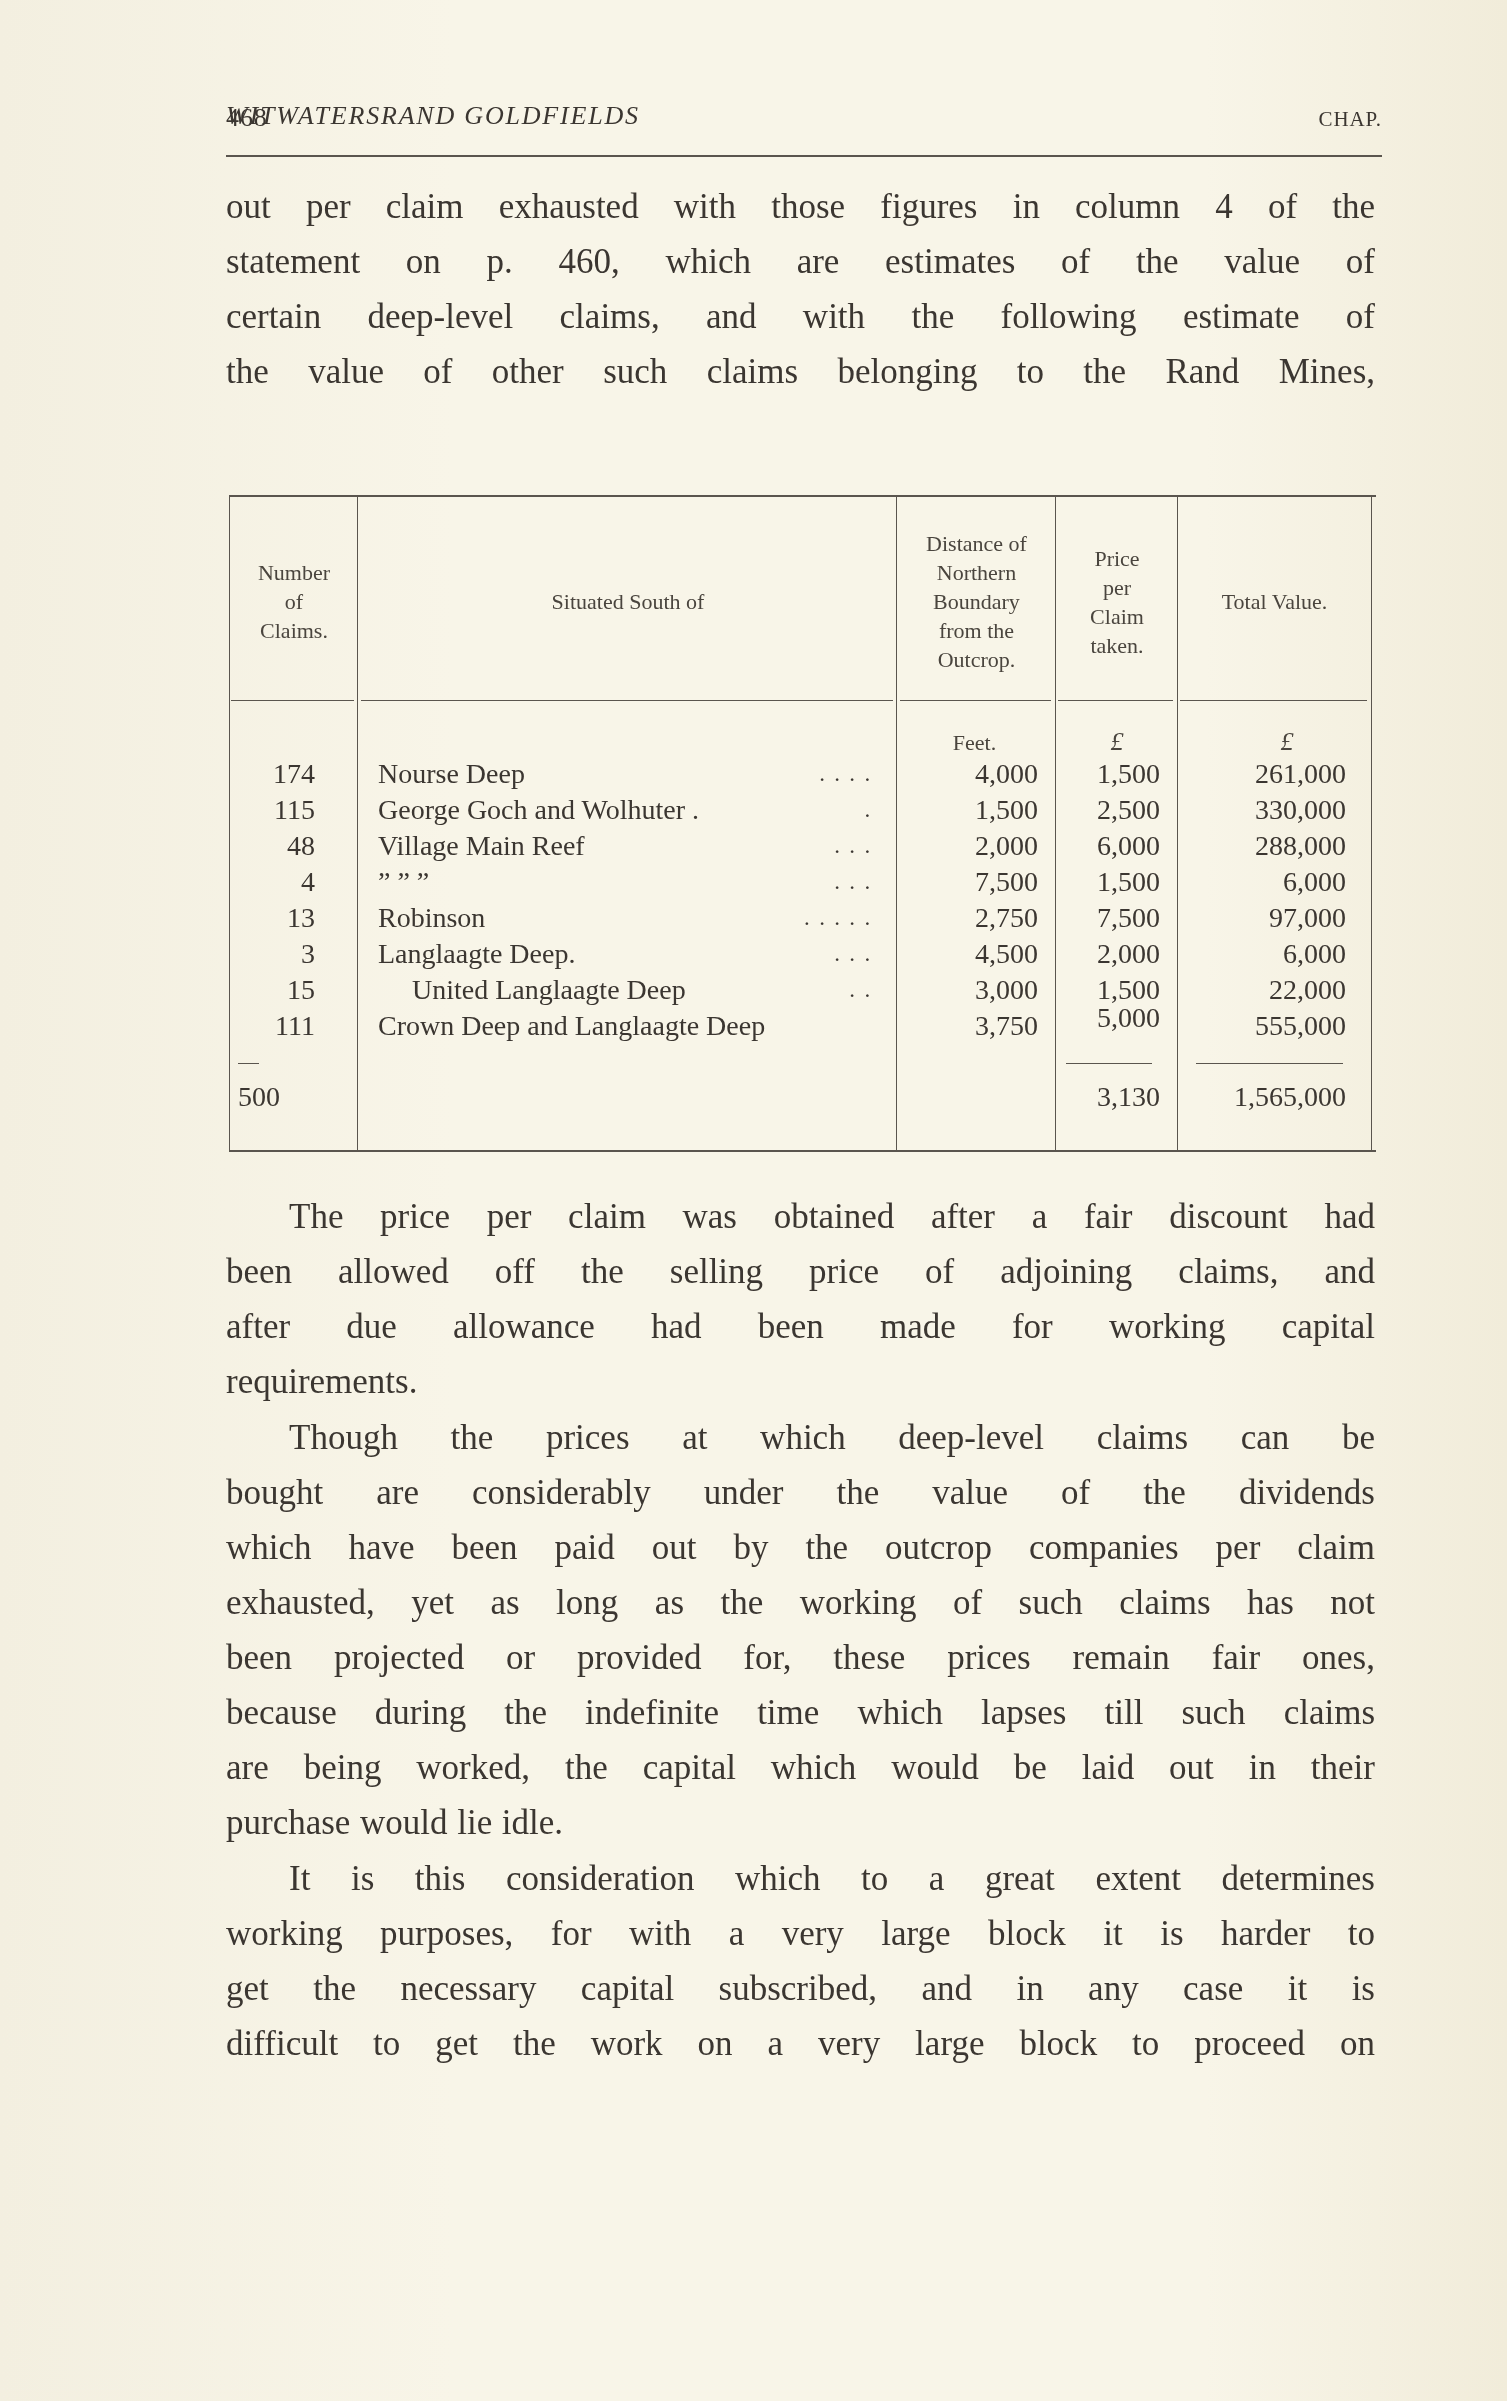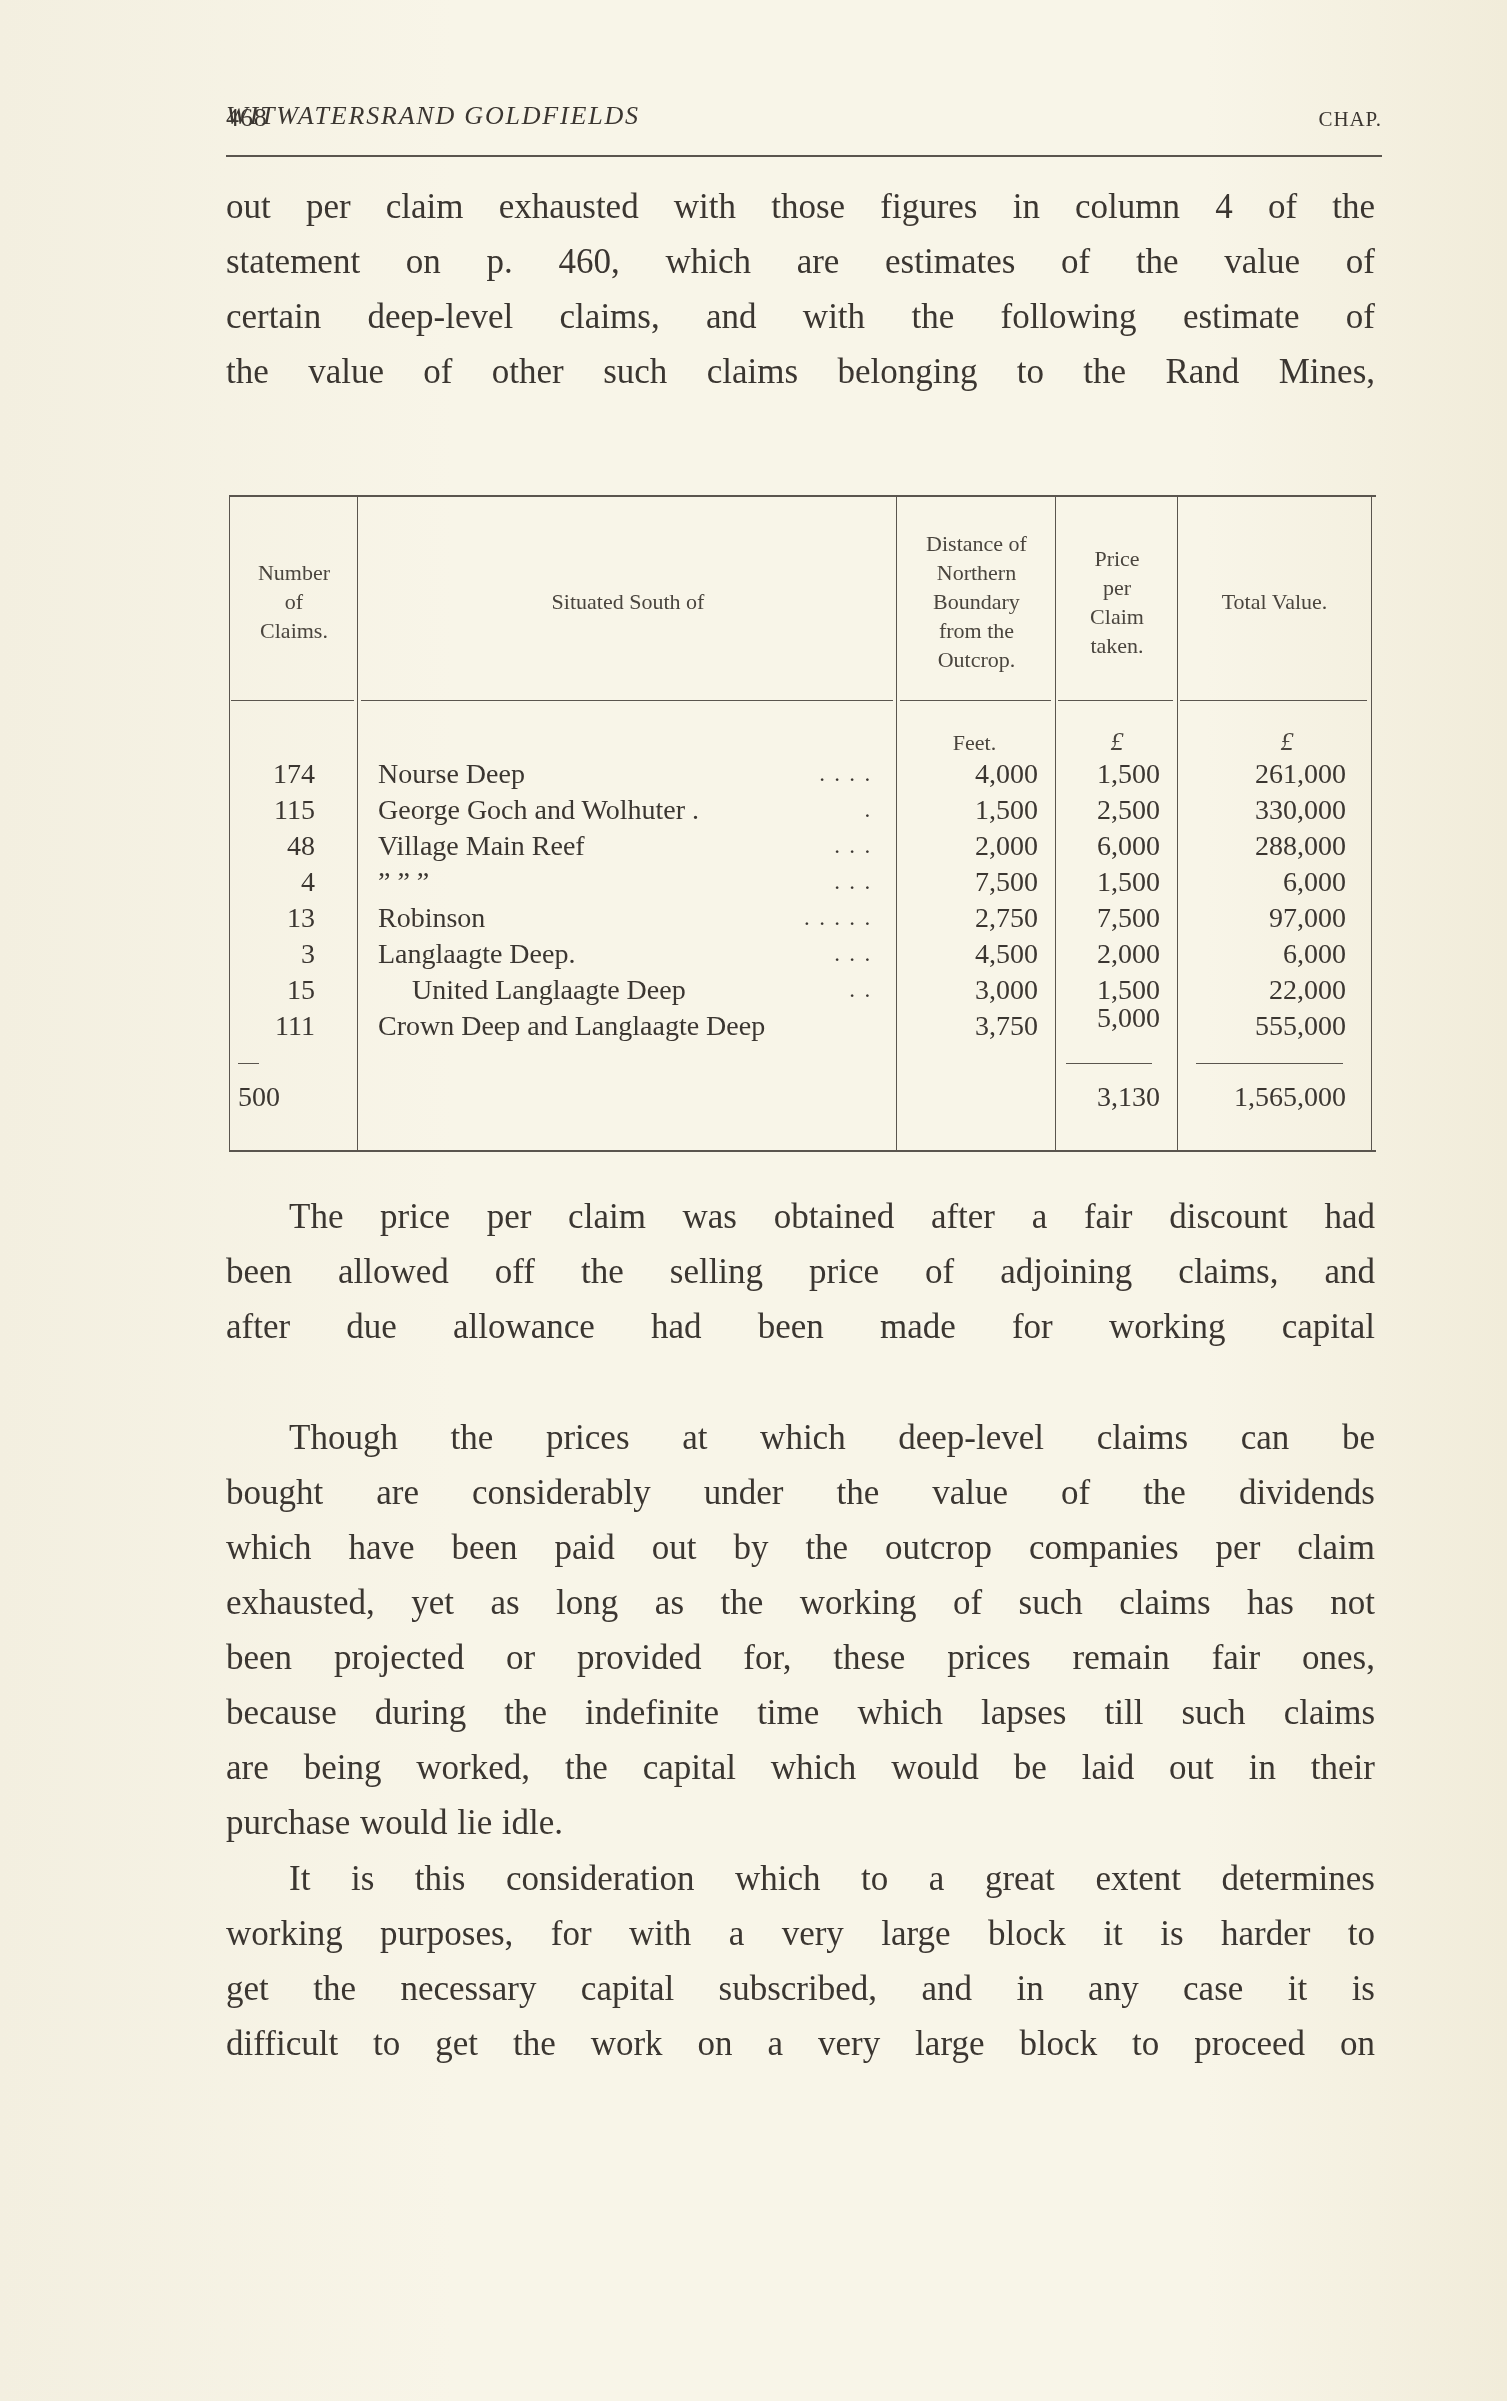--- a/index.html
+++ b/index.html
@@ -172,20 +172,21 @@
   <div class="cell num" style="left:1057px;width:103px;top:1079px;">3,130</div>
   <div class="cell num" style="left:1178px;width:168px;top:1079px;">1,565,000</div>
 
   <div class="tbl-bot"></div>
 </div>
 
 <div class="para" style="top:1189px;">
   <span class="line indent">The price per claim was obtained after a fair discount had</span>
   <span class="line">been allowed off the selling price of adjoining claims, and</span>
   <span class="line">after due allowance had been made for working capital</span>
+  <span class="line last">requirements.</span>
 </div>
 
 <div class="para" style="top:1410px;">
   <span class="line indent">Though the prices at which deep-level claims can be</span>
   <span class="line">bought are considerably under the value of the dividends</span>
   <span class="line">which have been paid out by the outcrop companies per claim</span>
   <span class="line">exhausted, yet as long as the working of such claims has not</span>
   <span class="line">been projected or provided for, these prices remain fair ones,</span>
   <span class="line">because during the indefinite time which lapses till such claims</span>
   <span class="line">are being worked, the capital which would be laid out in their</span>

